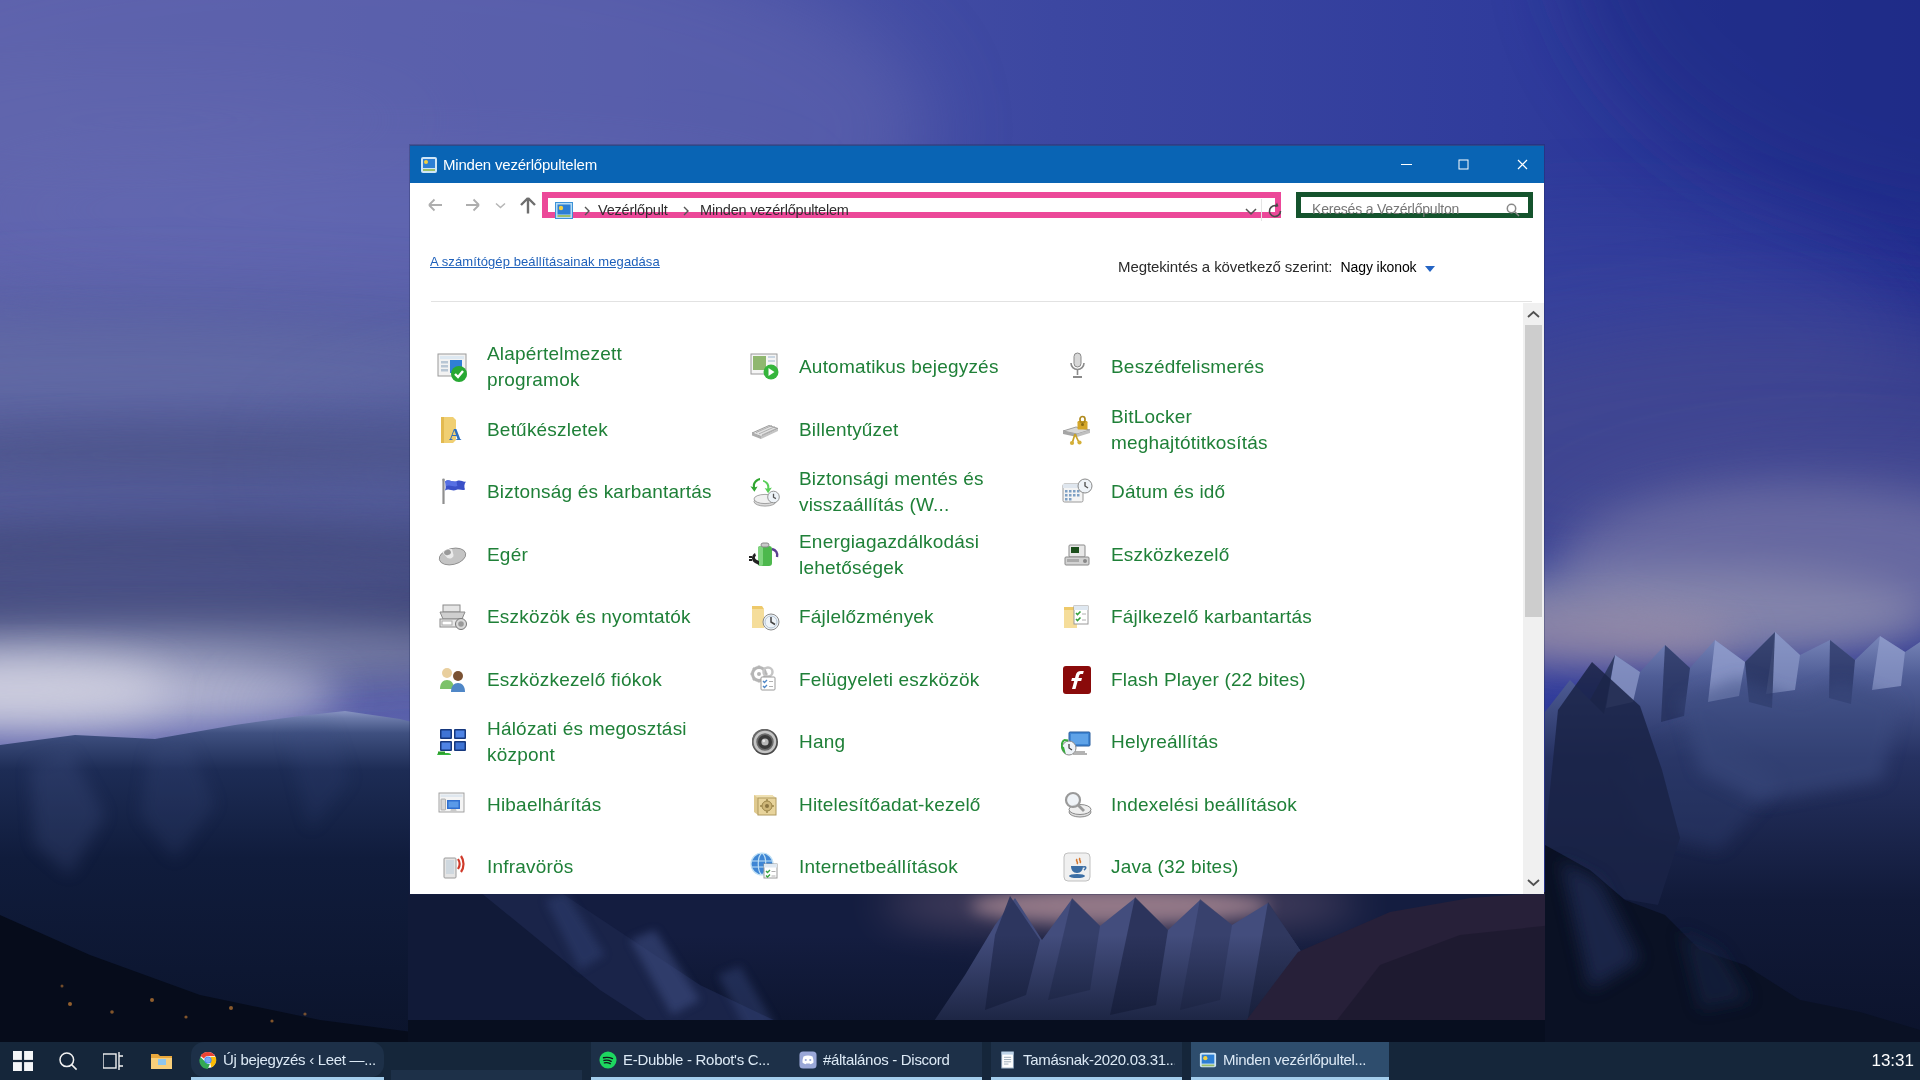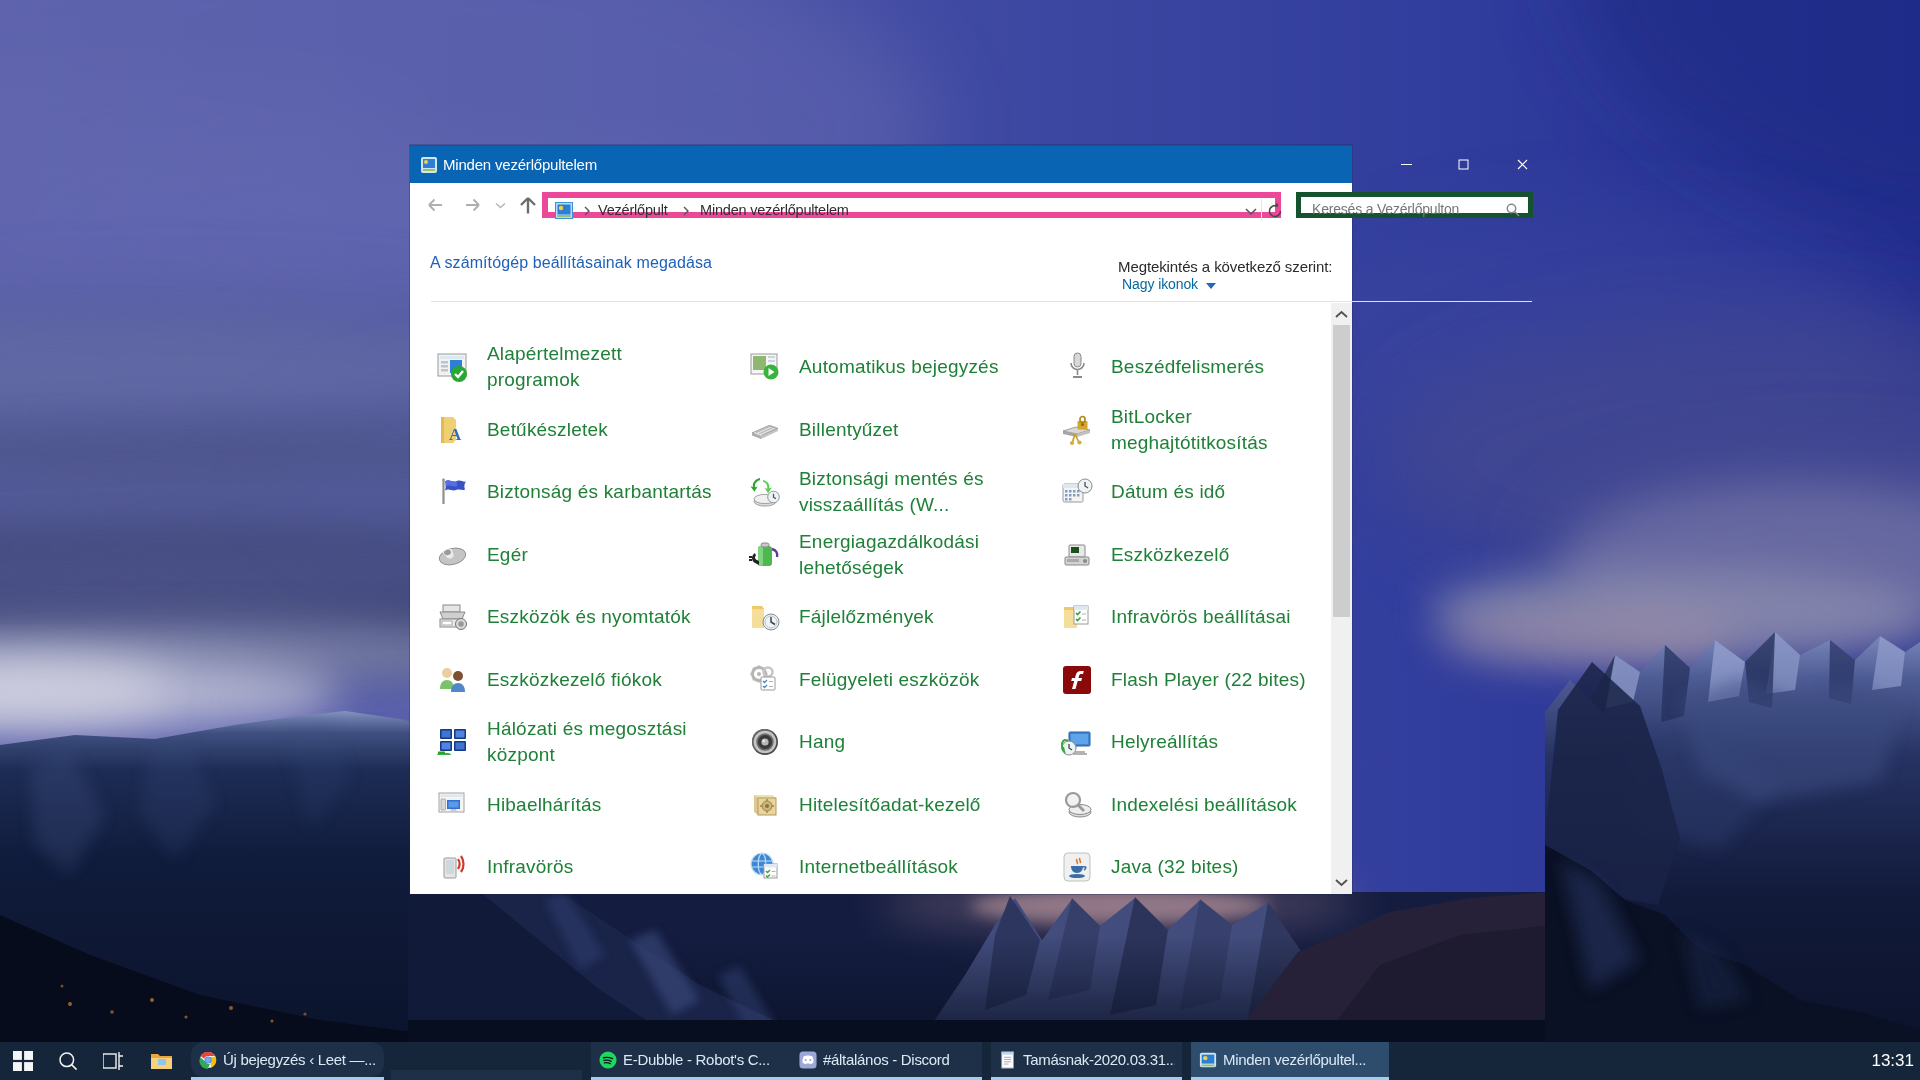--- a/index.html
+++ b/index.html
@@ -1,29 +1,29 @@
 <!DOCTYPE html>
 <html><head>
 <meta charset="utf-8">
 <style>
   html,body{margin:0;padding:0;width:1920px;height:1080px;overflow:hidden;
     font-family:"Liberation Sans",sans-serif;}
   #wall{position:absolute;left:0;top:0;width:1920px;height:1080px;}
-  #win{position:absolute;left:410px;top:145px;width:942px;height:749px;background:#fff;box-shadow:0 0 0 1px rgba(25,35,80,0.28);}
+  #win{position:absolute;left:410px;top:145px;width:1134px;height:749px;background:#fff;box-shadow:0 0 0 1px rgba(25,35,80,0.28);}
   #titlebar{position:absolute;left:0;top:0;width:100%;height:38px;background:#0964b4;border-top:1px solid #2a4a8a;box-sizing:border-box;}
   #titletext{position:absolute;left:33px;top:0;height:38px;line-height:38px;color:#fff;font-size:15px;letter-spacing:-0.2px;}
   .capbtn{position:absolute;top:0;width:46px;height:38px;}
   #toolbar{position:absolute;left:0;top:38px;width:100%;height:45px;background:#fff;}
   .navsvg{position:absolute;top:0;}
   #addrbar{position:absolute;left:132px;top:9px;width:739px;height:26px;background:#fff;border:6px solid #ec4899;box-sizing:border-box;}
   #searchbox{position:absolute;left:886px;top:9px;width:237px;height:26px;background:#fff;border:5px solid #14532d;box-sizing:border-box;}
   .crumb{position:absolute;top:0;height:24px;line-height:24px;font-size:14.5px;color:#2f2f2f;letter-spacing:-0.2px;}
-  #heading{position:absolute;left:20px;top:109px;font-size:16px;color:#1e60ba;letter-spacing:0.1px;}
+  #heading{position:absolute;left:20px;top:109px;font-size:13px;color:#1e60ba;letter-spacing:0.1px;text-decoration:underline;}
   #viewby{position:absolute;left:708px;top:113px;font-size:15px;color:#2b2b2b;letter-spacing:-0.1px;}
-  #viewsel{color:#0369a1;}
+  #viewsel{color:#000000;}
   #sep{position:absolute;left:21px;top:156px;width:1101px;height:1px;background:#e2e2e2;}
   #scrollbar{position:absolute;right:0;top:158px;width:21px;height:591px;background:#f0f0f0;}
   #thumb{position:absolute;left:2px;top:22px;width:17px;height:292px;background:#cdcdcd;}
   .item{position:absolute;height:62px;}
   .item .ic{position:absolute;left:0;top:50%;margin-top:-16px;width:32px;height:32px;}
   .item .tx{position:absolute;left:50px;top:50%;transform:translateY(-50%);font-size:19px;
      color:#1f8038;line-height:26px;width:240px;letter-spacing:0.2px;}
   .c1{left:27px;}
   .c2{left:339px;}
   .c3{left:651px;}
@@ -403,21 +403,21 @@
       </div>
       <div class="item c3" style="top:441px">
         <svg class="ic" viewBox="0 0 32 32">
           <path d="M3,6 h11 l2,3 v18 h-13 Z" fill="#eec96a"></path>
           <path d="M3,9 h13 v18 h-13 Z" fill="#f5dd9a"></path>
           <rect x="13" y="5" width="14" height="18" fill="#fff" stroke="#9a9a9a"></rect>
           <rect x="13" y="5" width="14" height="4" fill="#dfe8f1"></rect>
           <path d="M15,12 l1.5,1.5 l3,-3 M15,18 l1.5,1.5 l3,-3" stroke="#35a13c" stroke-width="1.6" fill="none"></path>
           <path d="M21,13 h4 M21,19 h4" stroke="#b0b0b0"></path>
         </svg>
-        <div class="tx">Infravörös beállításai</div>
+        <div class="tx">Fájlkezelő karbantartás</div>
       </div>
       <div class="item c1" style="top:503.5px">
         <svg class="ic" viewBox="0 0 32 32">
           <circle cx="10" cy="9" r="5" fill="#e9cf9e"></circle>
           <path d="M3,25 c0,-6 3,-9 7,-9 c4,0 7,3 7,9 Z" fill="#7cc26a"></path>
           <circle cx="21" cy="12" r="5" fill="#7a5233"></circle>
           <path d="M14,28 c0,-6 3,-9 7,-9 c4,0 7,3 7,9 Z" fill="#4f87c7"></path>
         </svg>
         <div class="tx">Eszközkezelő fiókok</div>
       </div>

